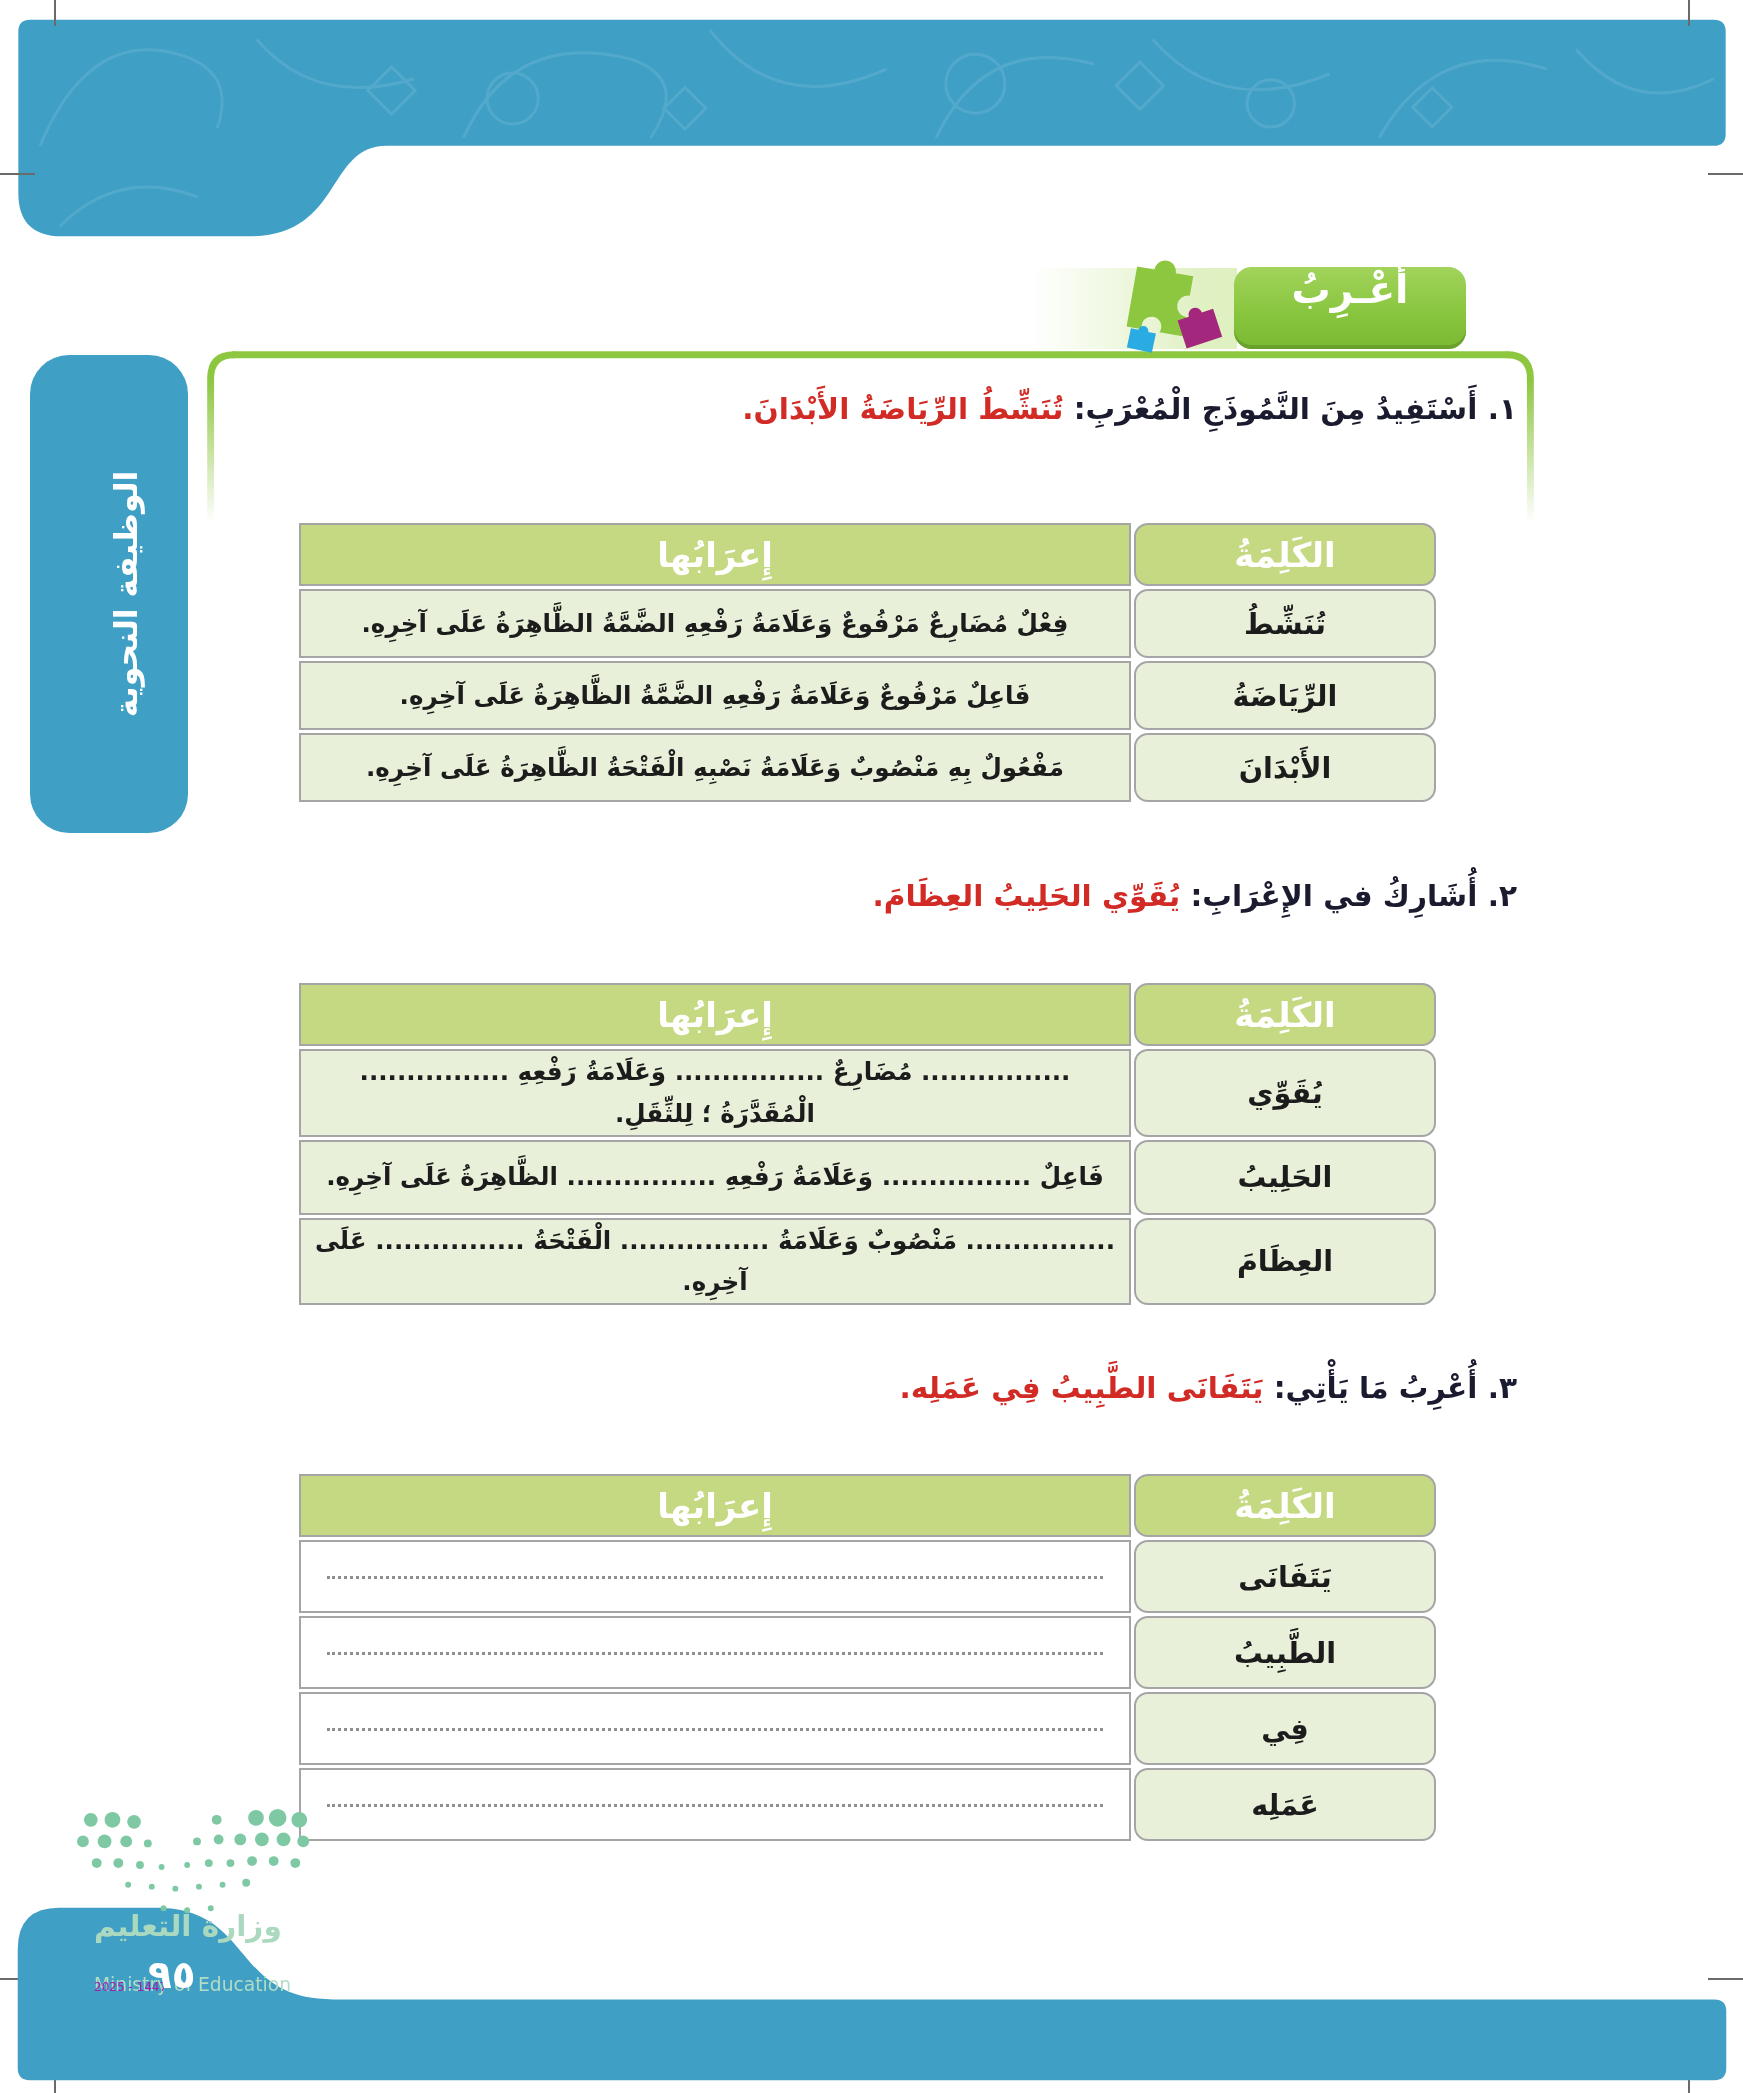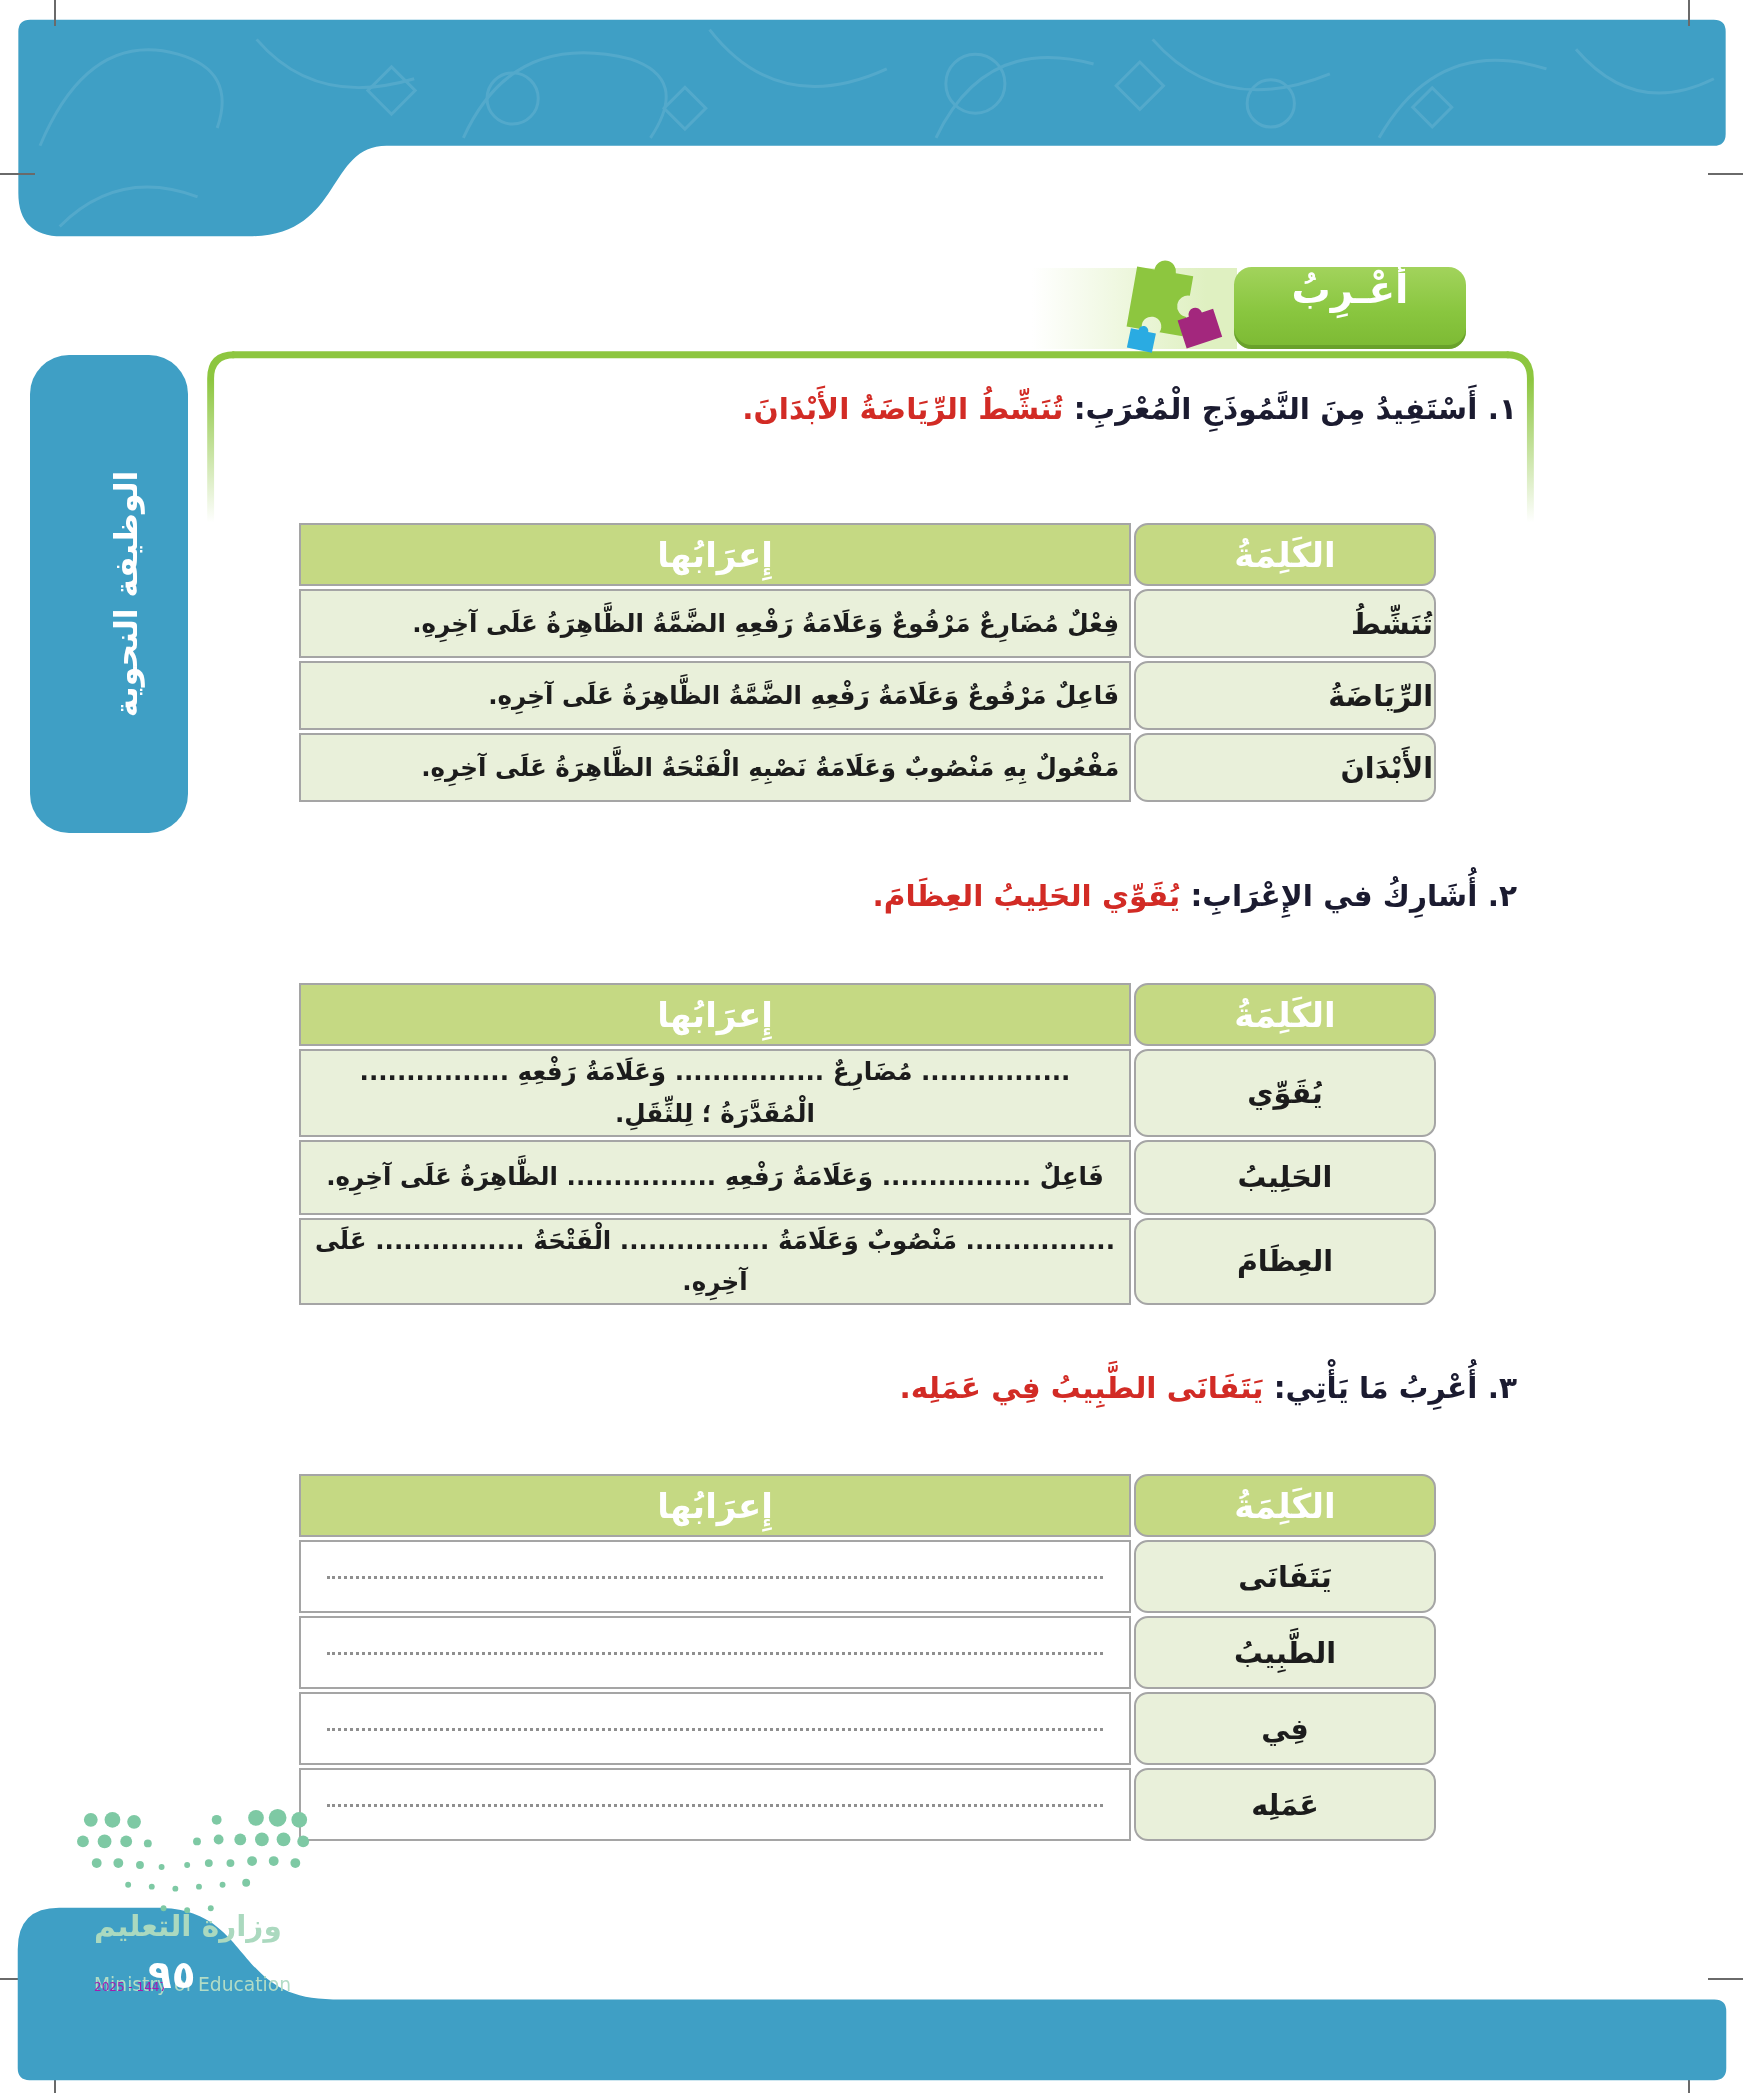--- a/index.html
+++ b/index.html
@@ -32,21 +32,21 @@
   .exline .red{color:#d22b25;}
 
   
   table.gtable{position:absolute;width:1143px;border-collapse:separate;border-spacing:3px;
     direction:rtl;table-layout:fixed;}
   table.gtable td{border:2px solid #a5a5a5;text-align:center;vertical-align:middle;
     font-weight:bold;color:#1c1c1c;}
   table.gtable td.wcol{width:296px;font-size:28.6px;background:#e9f0da;border-radius:14px;}
   table.gtable tr.hd td{background:#c5d983;color:#fff;font-size:34px;height:57px;}
   table.gtable td.pcell{background:#e9f0da;font-size:24.6px;padding:0 9.9px;line-height:1.7;}
-  table.t1 tr.bd td{height:63px;text-align:right;}
+  table.t1 tr.bd td{height:63px;}
   table.t2 tr.bd td{height:69px;}
   table.t3 tr.bd td{height:67px;}
   table.t3 td.pcell{background:#ffffff;}
   .dotline{width:96%;margin:0 auto;border-bottom:3px dotted #8f8f8f;height:1px;}
 
   
   .moe-ar{position:absolute;left:94px;top:1909px;font-size:29.6px;font-weight:bold;color:#abd9bf;z-index:5;}
   .moe-en{position:absolute;left:94px;top:1954px;font-size:18.7px;color:#b2dcc6;z-index:5;margin-top:20px;}
   .moe-yr{position:absolute;left:94px;top:1980px;font-size:12px;color:#a21caf;z-index:5;text-align:right;}
   .pageno{position:absolute;left:148px;top:1952px;font-size:39px;font-weight:bold;color:#fff;z-index:6;}

